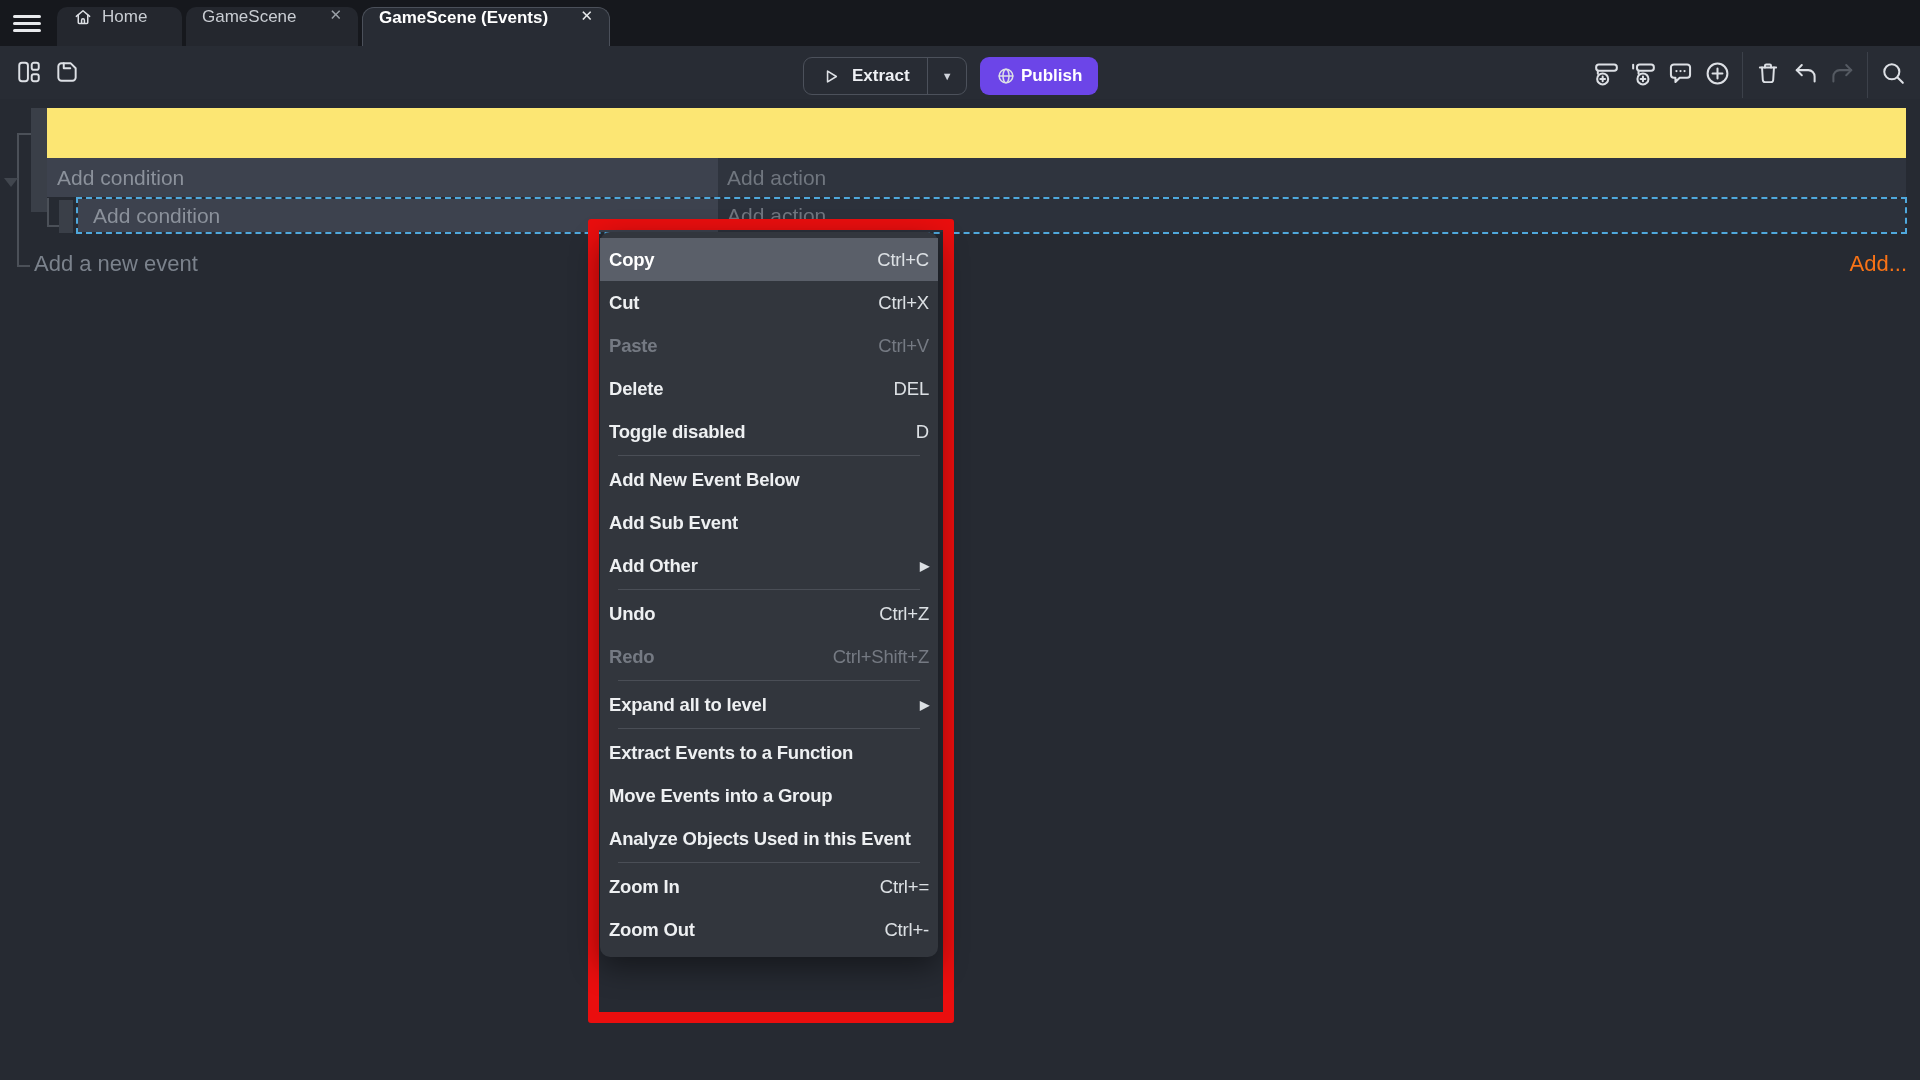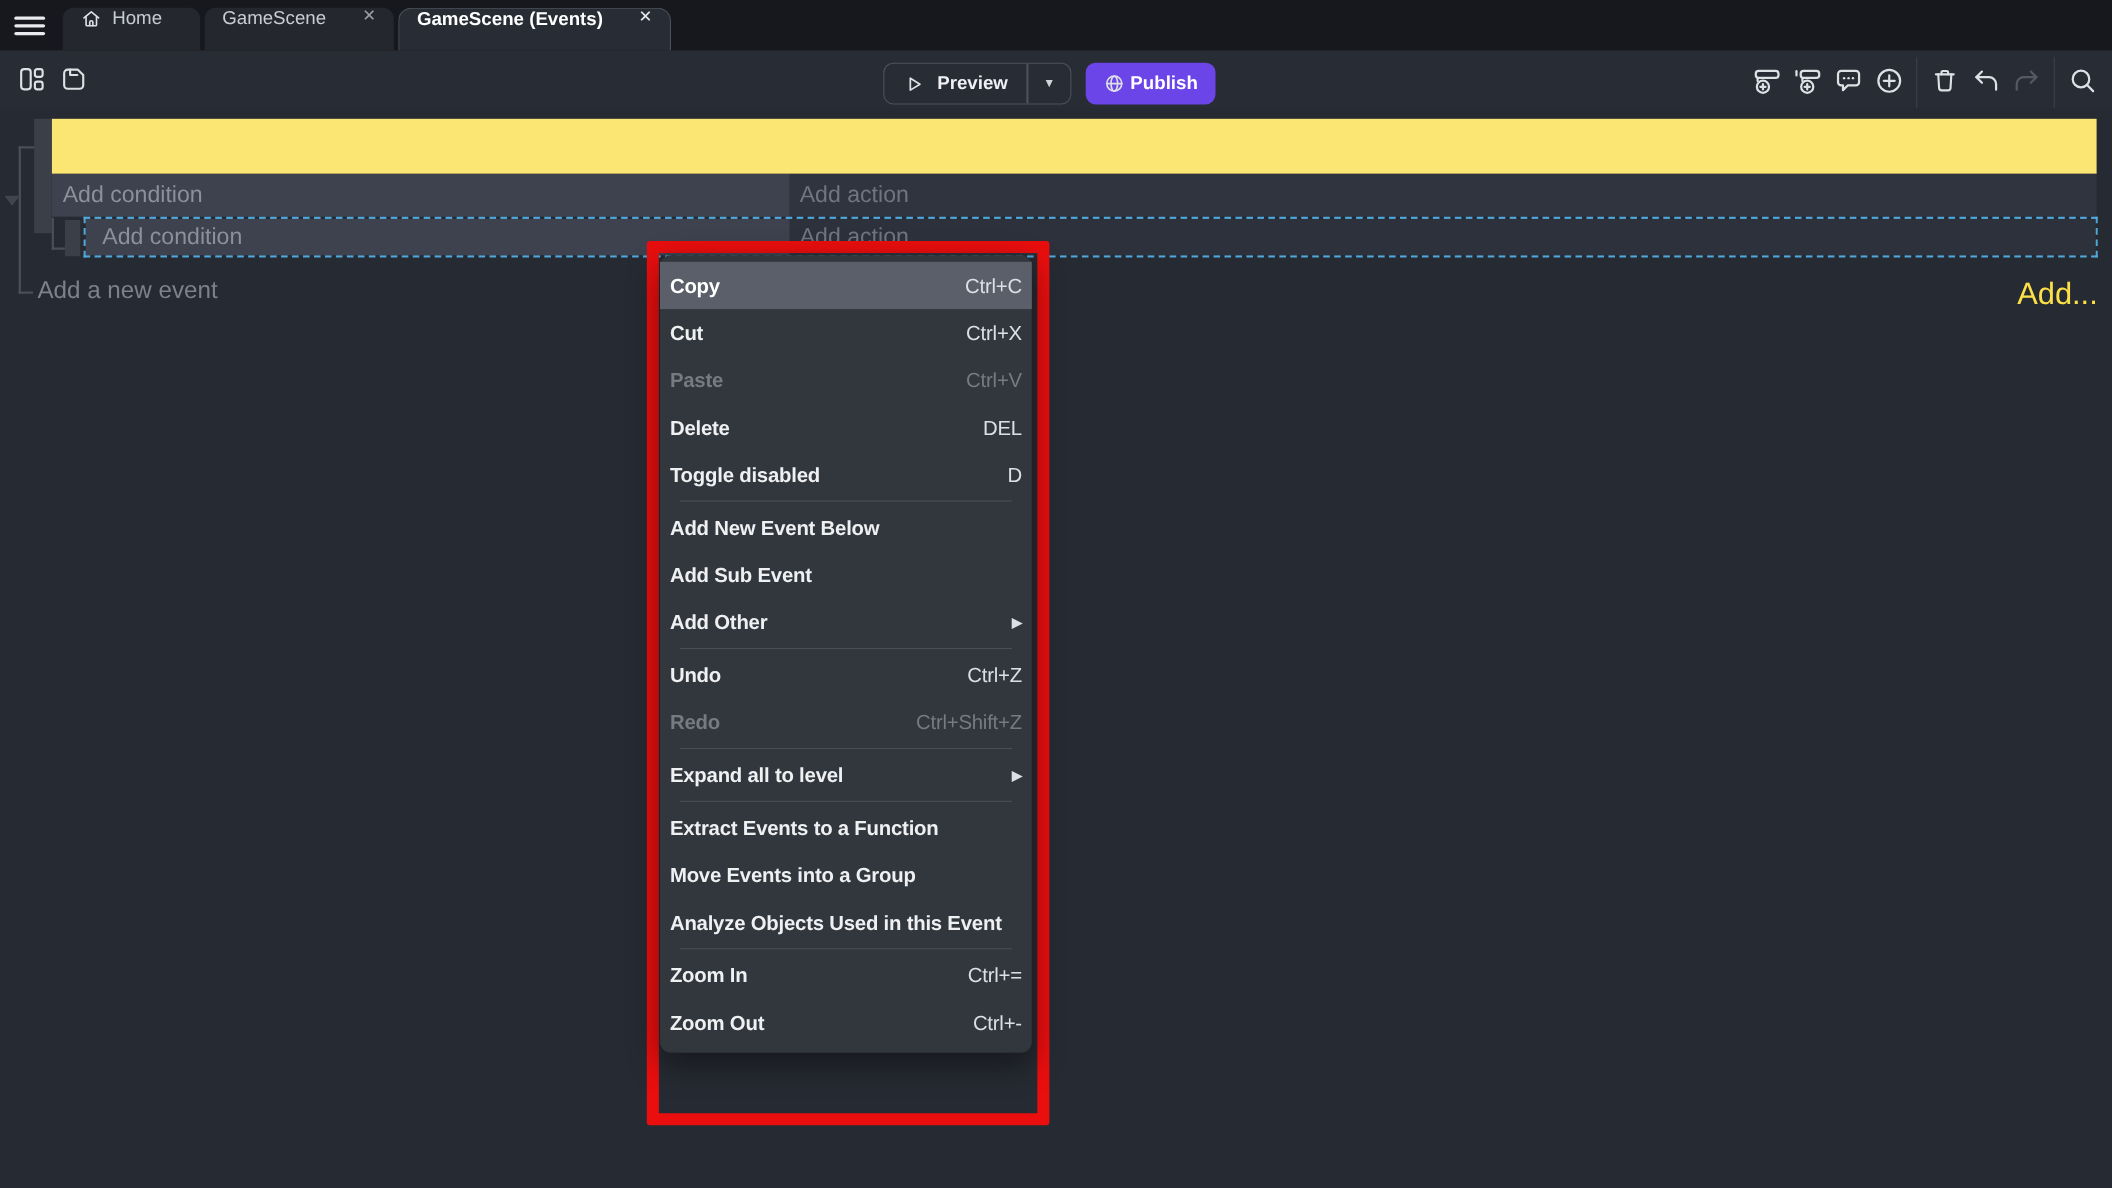--- a/index.html
+++ b/index.html
@@ -56,21 +56,21 @@
   .row2 .act{position:absolute;left:640px;top:0;right:0;height:33px;background:#2c313b;
              color:#70767f;font-size:21px;line-height:33px;padding-left:9px;box-sizing:border-box;}
   .tree-v{position:absolute;left:17px;top:34px;width:2px;height:134px;background:#4b5058;}
   .tree-h-top{position:absolute;left:17px;top:34px;width:14px;height:2px;background:#4b5058;}
   .tree-h-bot{position:absolute;left:17px;top:166px;width:13px;height:2px;background:#4b5058;}
   .tree-arrow{position:absolute;left:4px;top:79px;width:0;height:0;
               border-left:7px solid transparent;border-right:7px solid transparent;border-top:9px solid #41464e;}
   .sub-v{position:absolute;left:47px;top:99px;width:2px;height:29px;background:#4b5058;}
   .sub-h{position:absolute;left:47px;top:126px;width:12px;height:2px;background:#4b5058;}
   .add-new-event{position:absolute;left:34px;top:152px;font-size:22px;color:#7b828c;}
-  .add-truncated{position:absolute;right:13px;top:152px;font-size:28px;color:#fde047;}
+  .add-truncated{position:absolute;right:13px;top:152px;font-size:22px;color:#f97316;}
 
   
   .red-highlight{position:absolute;left:588px;top:219px;width:366px;height:804px;
                  border:11px solid #ea0e0e;border-radius:3px;box-sizing:border-box;z-index:5;pointer-events:none;}
   .context-menu{position:absolute;left:600px;top:232px;width:338px;background:#32363d;border-radius:10px;
                 padding:6px 0;z-index:6;box-shadow:0 10px 30px rgba(0,0,0,0.45);}
   .menu-item{height:43px;display:flex;align-items:center;justify-content:space-between;gap:16px;
              padding:0 9px;font-size:18.5px;font-weight:600;color:#eef0f2;white-space:nowrap;letter-spacing:-0.2px;}
   .menu-item.hovered{background:#5a5f69;color:#ffffff;}
   .menu-item.disabled{color:#757a83;align-items:center;}
@@ -127,21 +127,21 @@
         </svg>
       </div>
     </div>
 
     <div class="tb-center">
       <div class="preview-group">
         <div class="preview-main">
           <svg class="ic" width="21" height="21" viewBox="0 0 24 24">
             <path d="M7.5 5.8 17.5 12 7.5 18.2z"></path>
           </svg>
-          <span>Preview</span>
+          <span>Extract</span>
         </div>
         <div class="preview-sep"></div>
         <div class="preview-caret">
           <span>▼</span>
         </div>
       </div>
       <div class="publish-btn">
         <svg class="ic" width="20" height="20" viewBox="0 0 24 24">
           <circle cx="12" cy="12" r="8.2"></circle>
             <ellipse cx="12" cy="12" rx="3.6" ry="8.2"></ellipse>

